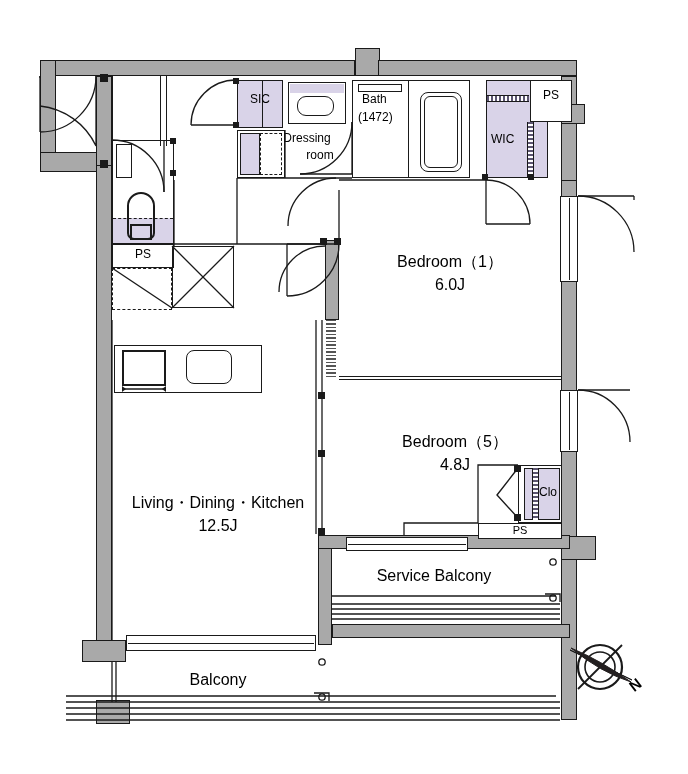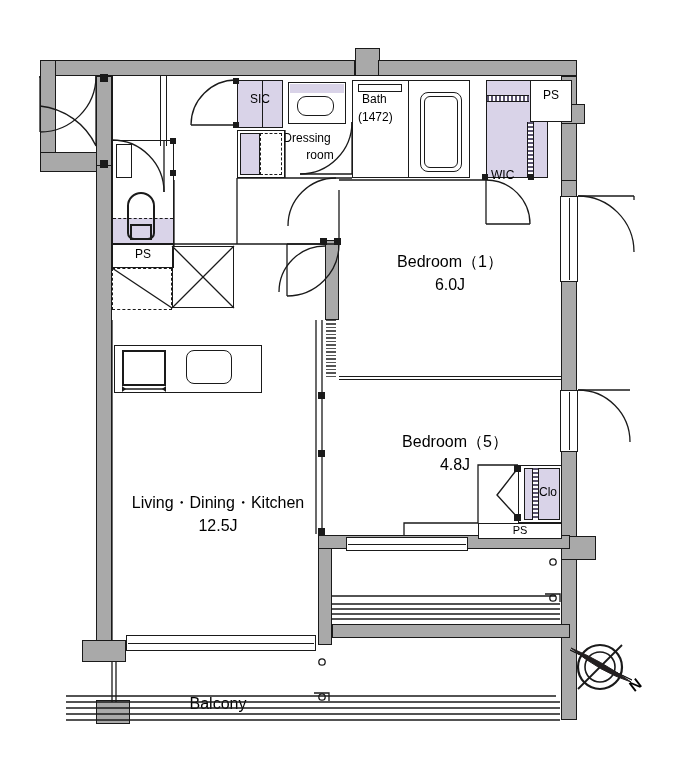--- a/index.html
+++ b/index.html
@@ -79,21 +79,21 @@
   <div class="vline" style="left:408px; top:81px; height:96px;"></div>
   <div class="thin" style="left:358px; top:84px; width:44px; height:8px;"></div>
   <div class="lbl room-small" style="left:362px; top:92px;">Bath</div>
   <div class="lbl room-small" style="left:358px; top:110px;">(1472)</div>
   <div class="thin" style="left:420px; top:92px; width:42px; height:80px;border-radius:8px;"></div>
   <div class="thin" style="left:424px; top:96px; width:34px; height:72px;border-radius:6px;"></div>
 
   <div class="lav" style="left:486px; top:80px; width:62px; height:98px;"></div>
   <div class="dotrow" style="left:487px; top:95px; width:42px; height:7px;"></div>
   <div class="dotcol" style="left:527px; top:122px; width:7px; height:56px;"></div>
-  <div class="lbl room-small" style="left:491px; top:132px;margin-top:36px;">WIC</div>
+  <div class="lbl room-small" style="left:491px; top:132px;">WIC</div>
   <div class="thinfill" style="left:530px; top:80px; width:42px; height:42px;"></div>
   <div class="lbl tiny c" style="left:551px; top:88px;">PS</div>
   <div class="thin" style="left:482px; top:174px; width:6px; height:6px;background:#1a1a1a;border:none;"></div>
   <div class="thin" style="left:528px; top:174px; width:6px; height:6px;background:#1a1a1a;border:none;"></div>
 
   <div class="thin" style="left:112px; top:140px; width:62px; height:104px;"></div>
   <div class="thin" style="left:116px; top:144px; width:16px; height:34px;"></div>
   <div class="lavnb" style="left:113px; top:218px; width:60px; height:25px;"></div>
   <div class="thin" style="left:127px; top:192px; width:28px; height:48px;border-radius:14px 14px 7px 7px;border-width:2px;"></div>
   <div class="thin" style="left:130px; top:224px; width:22px; height:16px;border-width:2px;"></div>
@@ -122,22 +122,23 @@
   <div class="lav" style="left:524px; top:468px; width:36px; height:52px;"></div>
   <div class="dotcol" style="left:532px; top:468px; width:7px; height:52px;"></div>
   <div class="lbl tiny" style="left:539px; top:485px;">Clo</div>
 
   <div class="thinfill" style="left:478px; top:523px; width:84px; height:16px;"></div>
   <div class="lbl tiny c" style="left:520px; top:524px;font-size:11px;">PS</div>
 
   <div class="lbl room-name c" style="left:218px; top:494px;text-align:right;">Living・Dining・Kitchen</div>
   <div class="lbl room-name c" style="left:218px; top:517px;">12.5J</div>
 
-
-  <div class="lbl room-name c" style="left:218px; top:695px;">Balcony</div>
+  <div class="lbl room-name c" style="left:434px; top:567px;">Service Balcony</div>
+
+  <div class="lbl room-name c" style="left:218px; top:671px;">Balcony</div>
 
   <div class="win" style="left:560px; top:196px; width:18px; height:86px;"></div>
   <div class="vline" style="left:569px; top:198px; height:82px;"></div>
   <div class="win" style="left:560px; top:390px; width:18px; height:62px;"></div>
   <div class="vline" style="left:569px; top:392px; height:58px;"></div>
 
   <div class="win" style="left:126px; top:635px; width:190px; height:16px;"></div>
   <div class="hline" style="left:128px; top:643px; width:186px;"></div>
 
   <div class="win" style="left:346px; top:537px; width:122px; height:14px;"></div>

